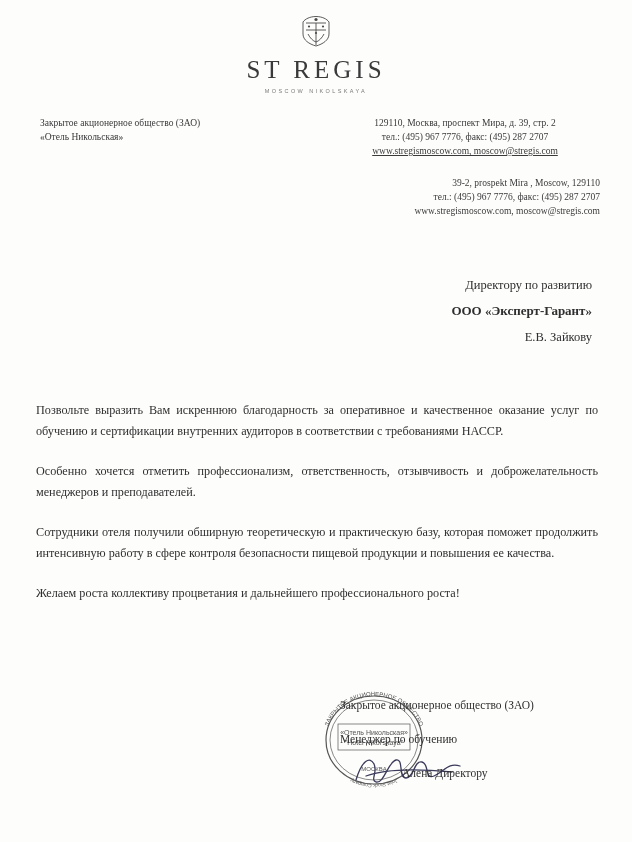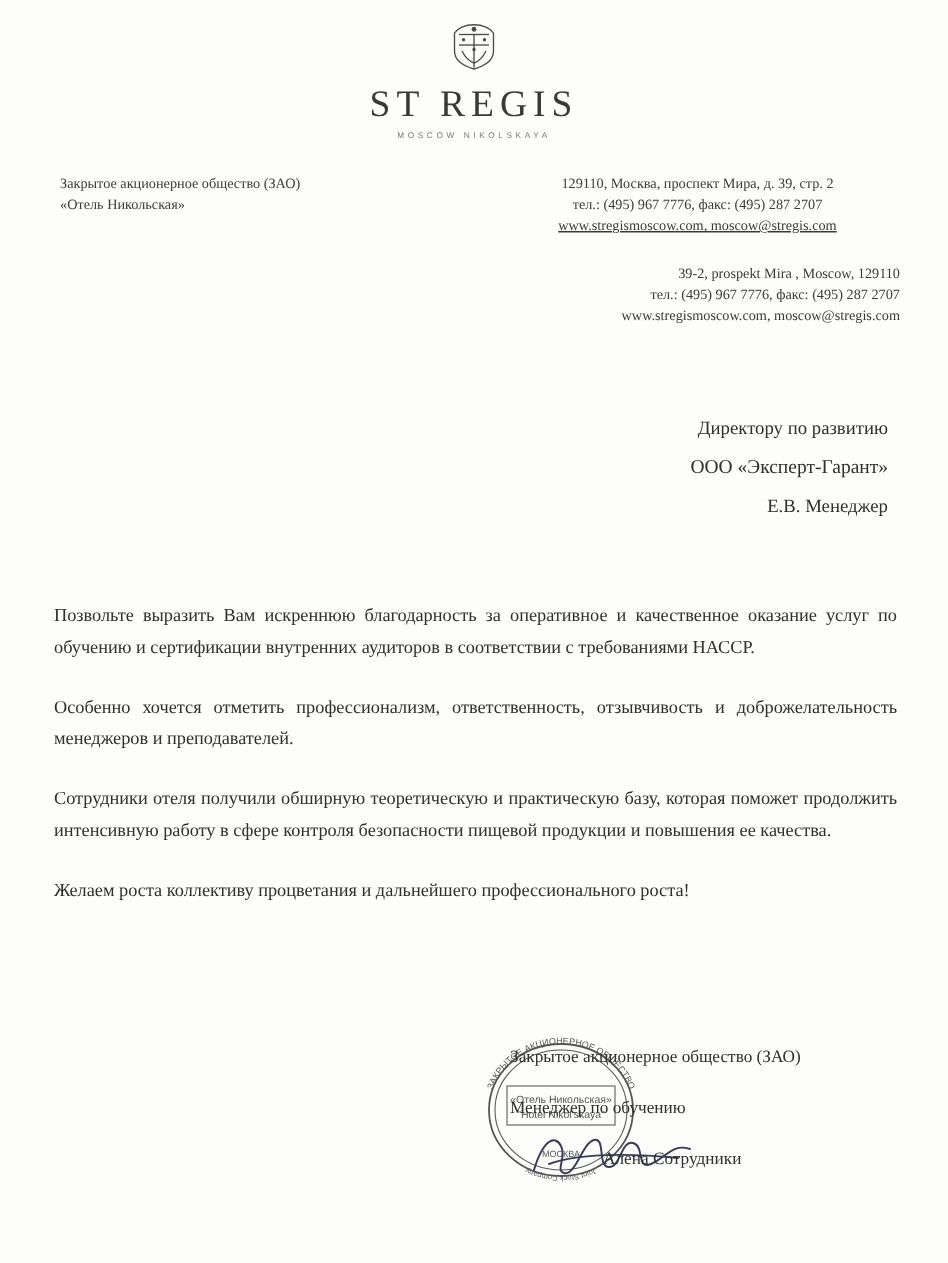--- a/index.html
+++ b/index.html
@@ -94,21 +94,21 @@
     top: 272px;
     left: 0;
     width: 592px;
     text-align: right;
     padding-right: 40px;
     font-size: 12.5px;
     line-height: 26px;
     color: #2f2f2f;
   }
   .addressee .bold {
-    font-weight: normal;
+    font-weight: bold;
     font-size: 13px;
   }
 
   
   .body-text {
     position: absolute;
     top: 400px;
     left: 36px;
     width: 562px;
   }
@@ -204,21 +204,21 @@
     <div class="contacts-latin">
       <div>39-2, prospekt Mira , Moscow, 129110</div>
       <div>тел.: (495) 967 7776, факс: (495) 287 2707</div>
       <div class="u">www.stregismoscow.com, moscow@stregis.com</div>
     </div>
   </div>
 
   <div class="addressee">
     <div>Директору по развитию</div>
     <div class="bold">ООО «Эксперт-Гарант»</div>
-    <div>Е.В. Менеджер</div>
+    <div>Е.В. Зайкову</div>
   </div>
 
   <div class="body-text">
     <p>Позвольте выразить Вам искреннюю благодарность за оперативное и качественное оказание услуг по обучению и сертификации внутренних аудиторов в соответствии с требованиями НАССР.</p>
     <p>Особенно хочется отметить профессионализм, ответственность, отзывчивость и доброжелательность менеджеров и преподавателей.</p>
     <p>Сотрудники отеля получили обширную теоретическую и практическую базу, которая поможет продолжить интенсивную работу в сфере контроля безопасности пищевой продукции и повышения ее качества.</p>
     <p>Желаем роста коллективу процветания и дальнейшего профессионального роста!</p>
   </div>
 
   <div class="sig-block">
@@ -255,17 +255,17 @@
         <g fill="none" stroke="#3a3a5a" stroke-width="1.3" stroke-linecap="round">
           <path d="M4 30 C10 10, 18 6, 22 14 C26 22, 18 30, 24 32 C32 34, 36 12, 44 10 C52 8, 46 28, 54 28 C62 28, 62 10, 70 12 C78 14, 72 30, 82 26 C92 22, 96 12, 108 16"></path>
           <path d="M14 26 C30 20, 60 18, 100 22"></path>
         </g>
       </svg>
     </div>
 
     <div class="sig-lines">
       <span class="l1">Закрытое акционерное общество (ЗАО)</span>
       <span class="l2">Менеджер по обучению</span>
-      <span class="l3">Алена Сотрудники</span>
+      <span class="l3">Алена Директору</span>
     </div>
   </div>
 
 </div>
 
 </body></html>

